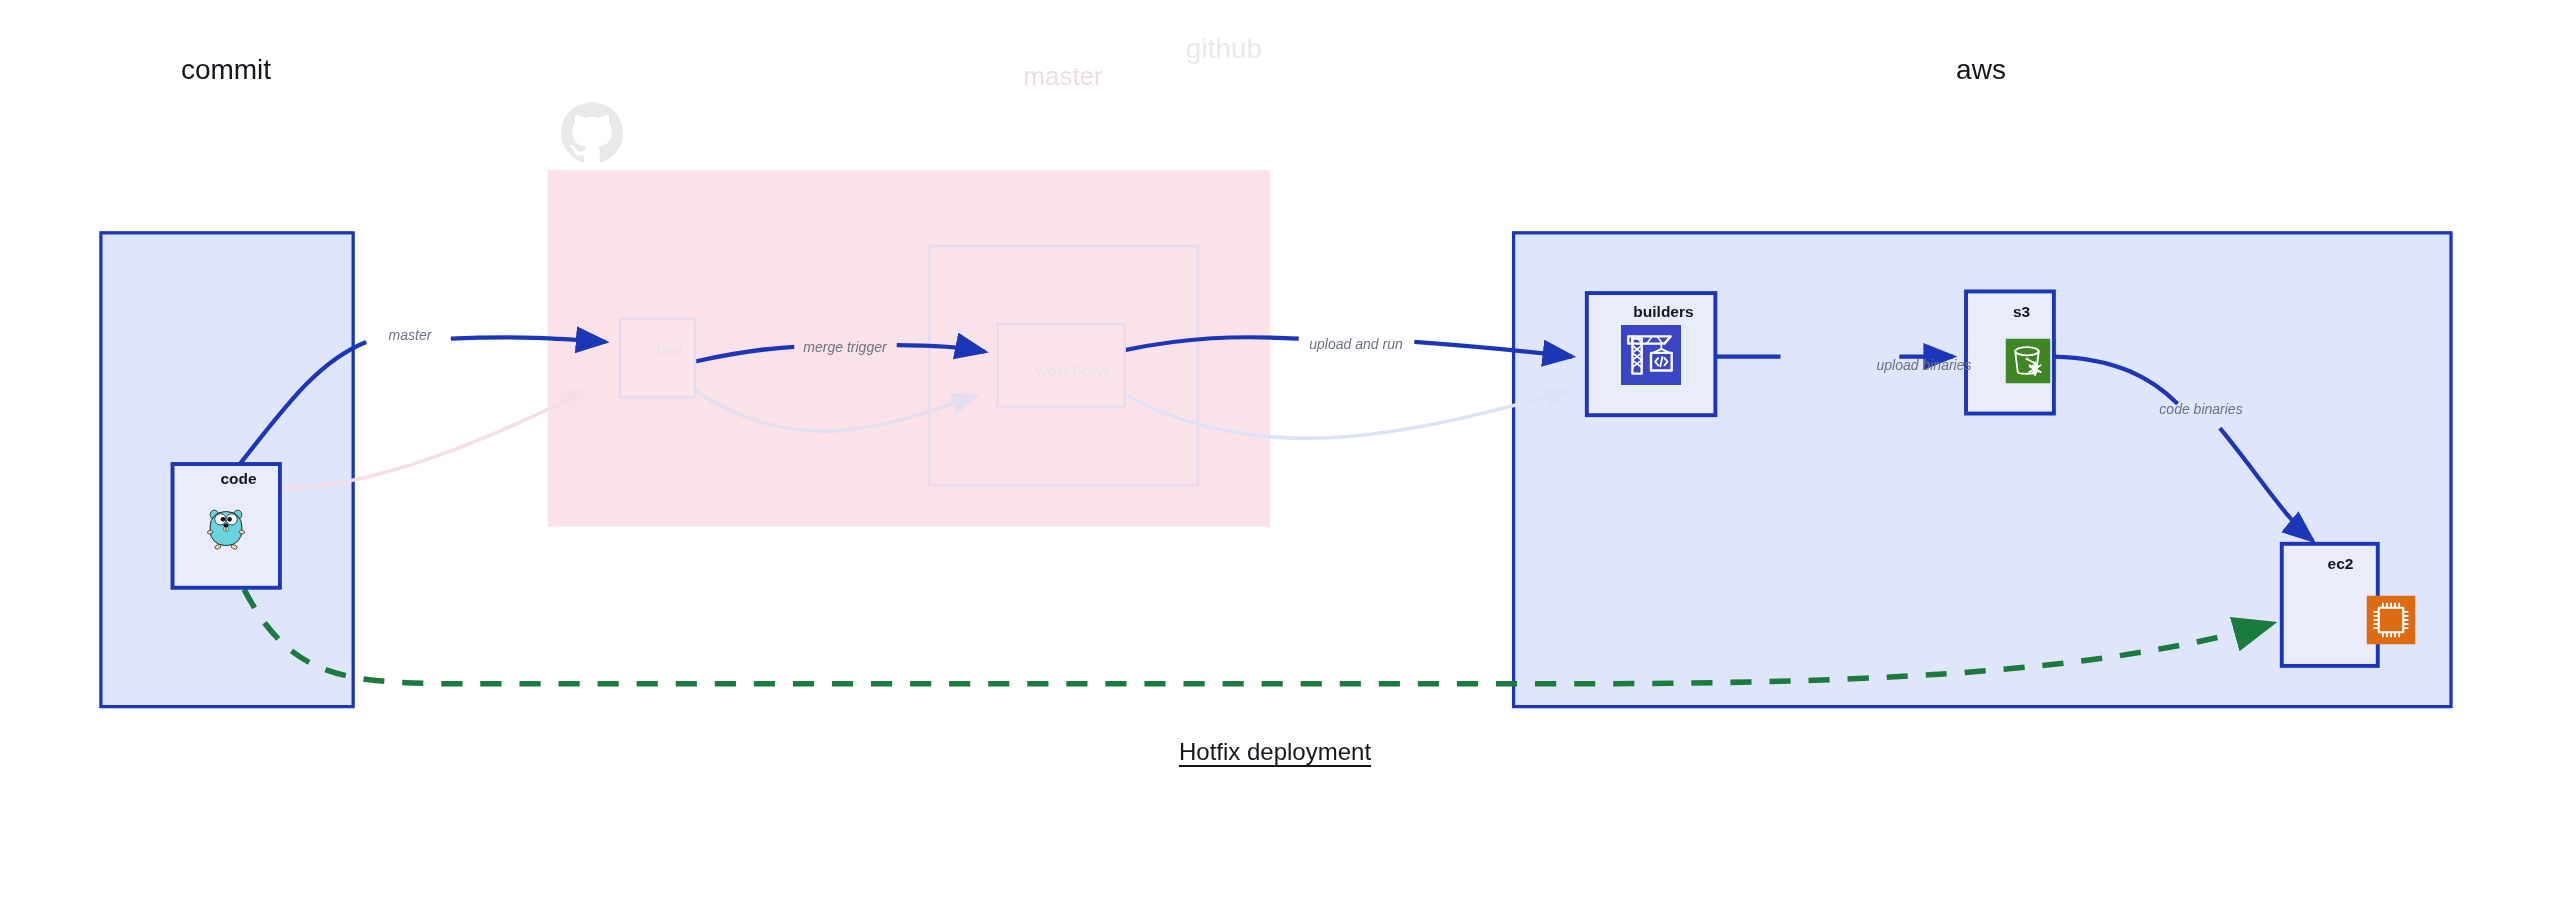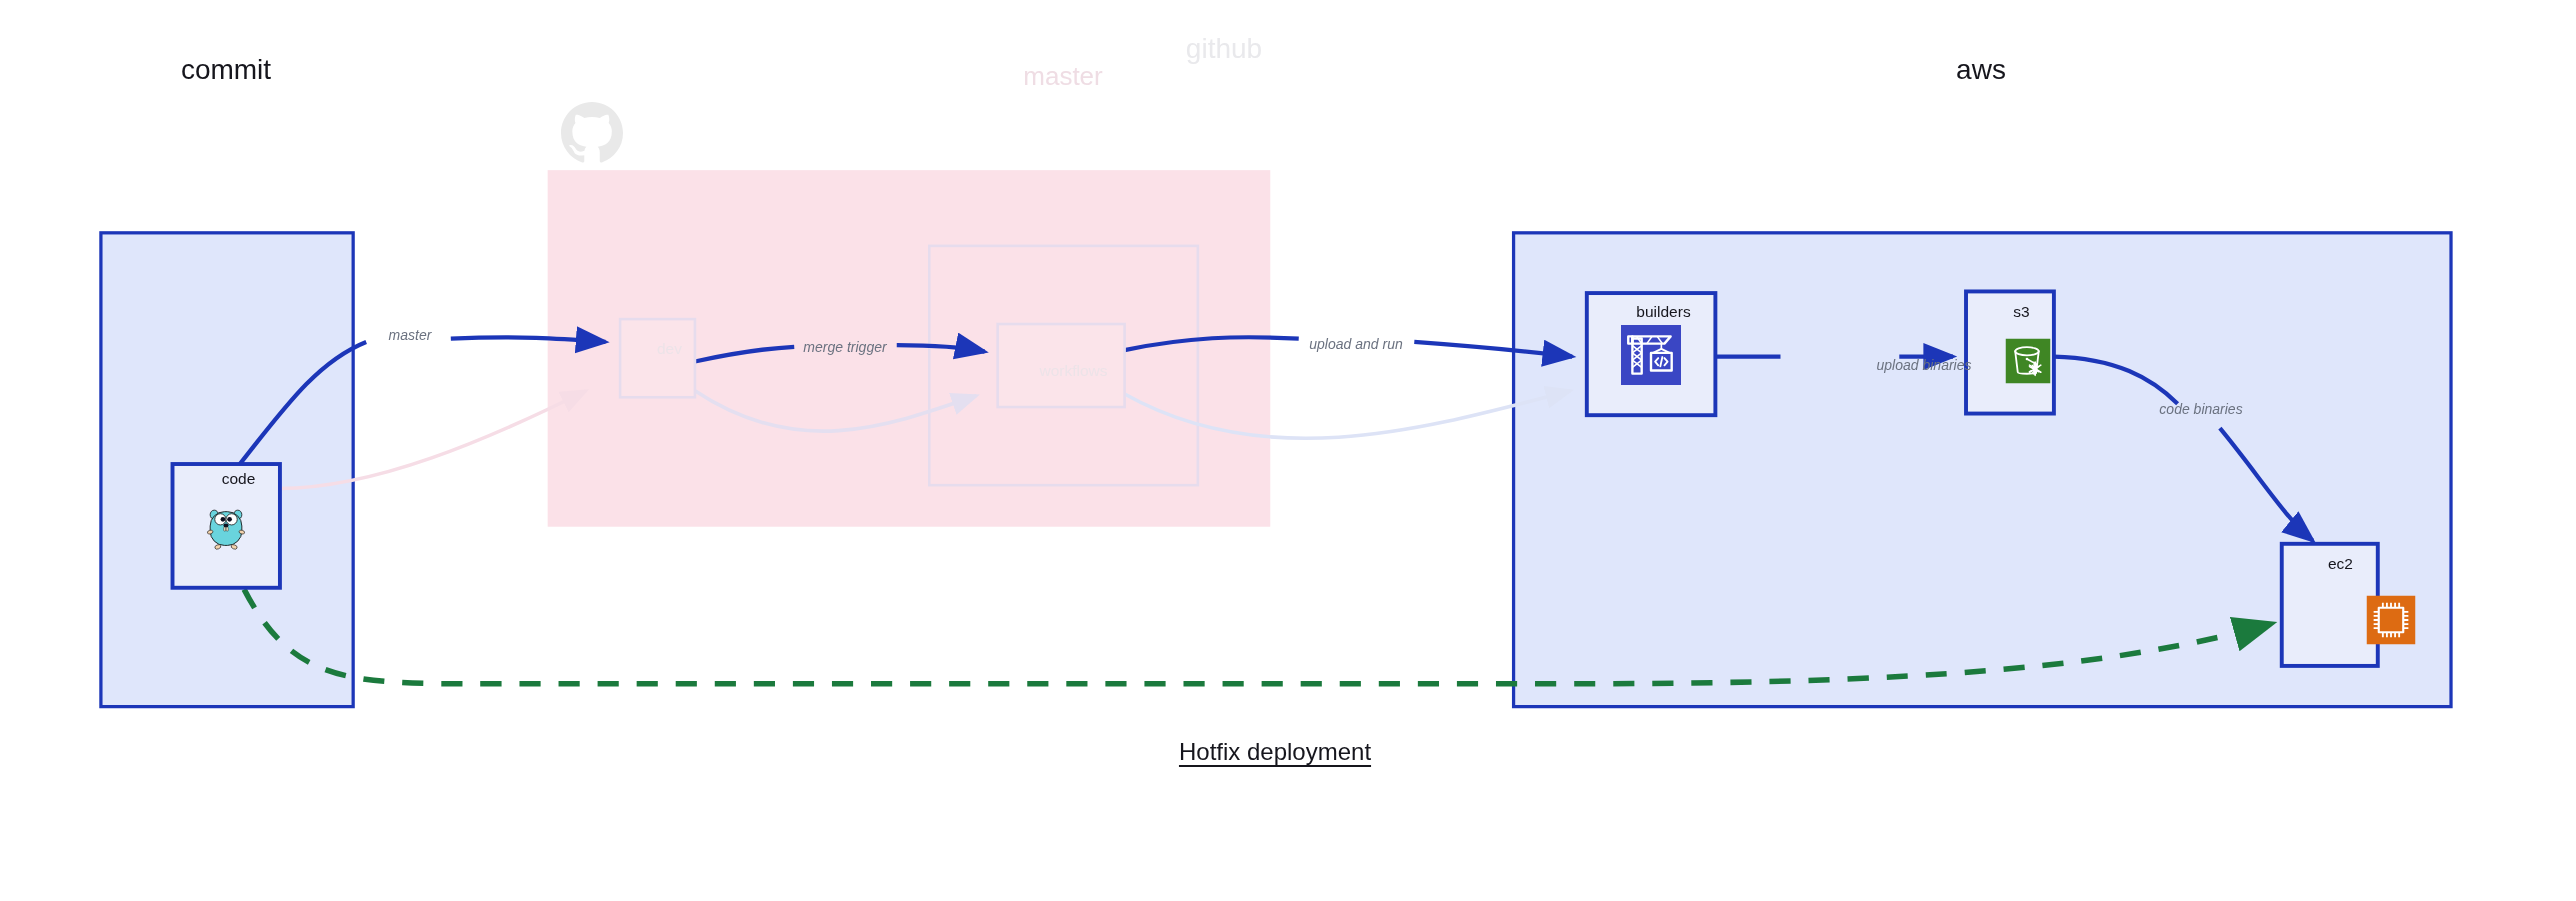--- a/index.html
+++ b/index.html
@@ -45,21 +45,21 @@
   }
   .cluster-label.master {
     color: #efdde4;
     font-size: 26px;
     font-weight: 400;
   }
   .node-label {
     position: absolute;
     transform: translateX(-50%);
     font-family: "Liberation Sans", sans-serif;
-    font-weight: normal;
+    font-weight: bold;
     white-space: nowrap;
     padding-left: 25px;
   }
   .node-label.solid {
     color: #16161d;
     font-size: 15.5px;
   }
   .node-label.faded {
     color: #ece3e8;
     font-size: 15.5px;

